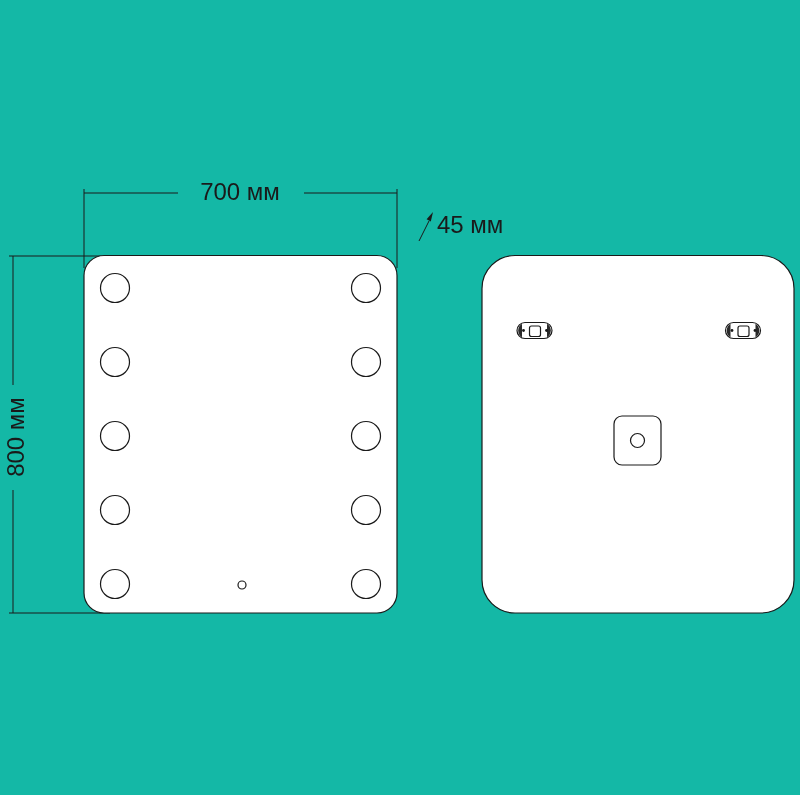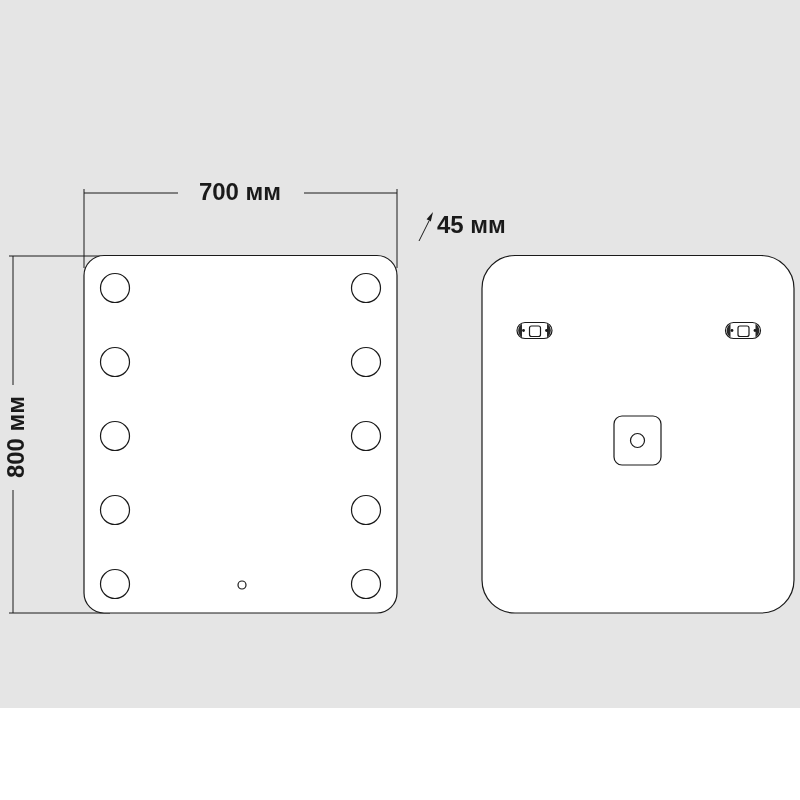--- a/index.html
+++ b/index.html
@@ -6,24 +6,23 @@
     margin: 0;
     padding: 0;
     width: 800px;
     height: 800px;
     background: #ffffff;
     font-family: "Liberation Sans", sans-serif;
   }
   #stage {
     position: relative;
     width: 800px;
-    height: 708px;
-    background: #e5e5e5;
+    height: 795px;
+    background: #14b8a6;
     overflow: hidden;
-    font-weight: bold;
   }
   svg { display: block; }
   .outline {
     fill: #ffffff;
     stroke: #1a1a1a;
     stroke-width: 1.2;
   }
   .thin {
     fill: none;
     stroke: #1a1a1a;

